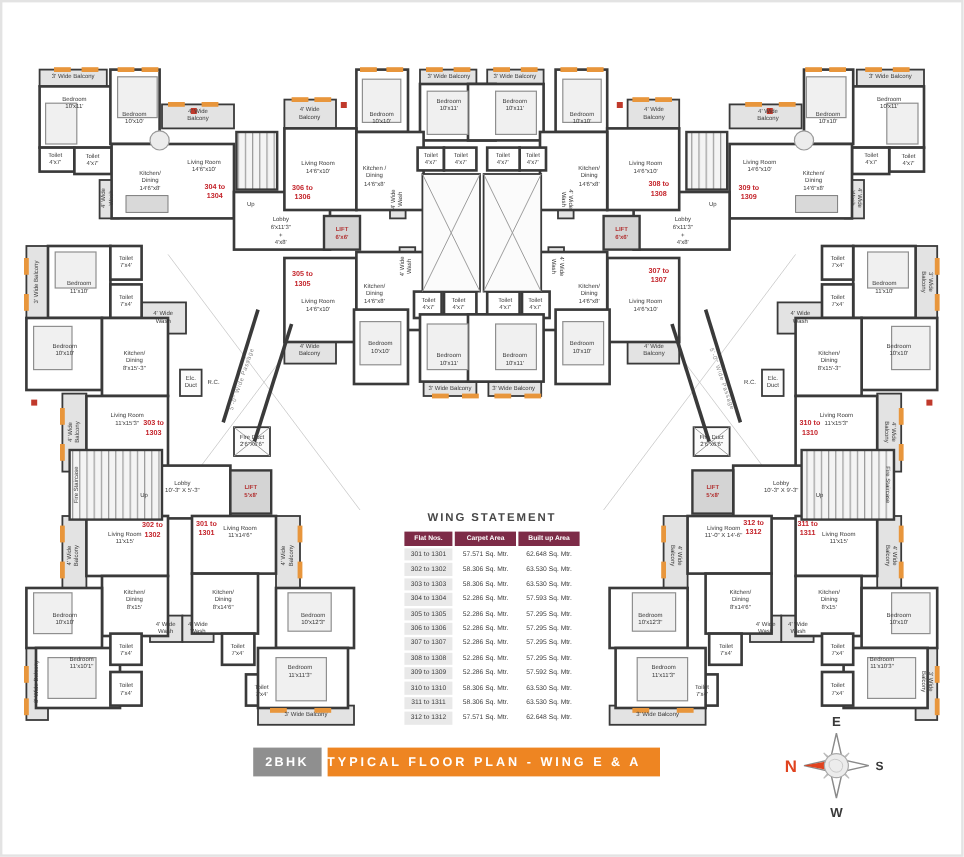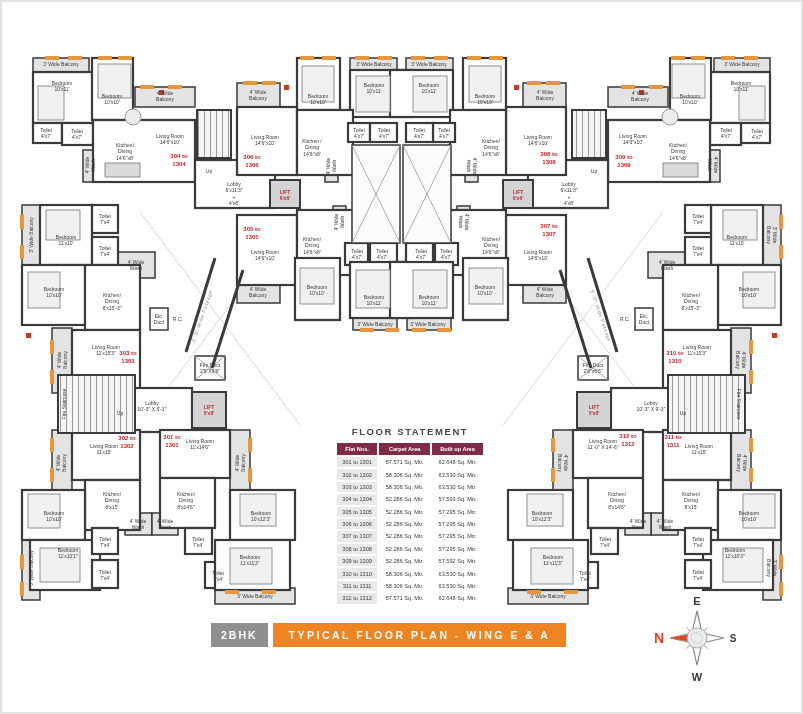--- a/index.html
+++ b/index.html
@@ -20,21 +20,21 @@
         text-align:center;margin-bottom:4px;}
   #area table{border-collapse:separate;border-spacing:2px;width:100%;}
   #area th{background:#7d2b47;color:#fff;font-size:5.6px;font-weight:bold;padding:3px 1px;}
   #area td{font-size:5.6px;color:#3b3b3b;padding:2.2px 1px;text-align:center;}
   #area td.flat{background:#e9e9e9;}
   
   #bar{position:absolute;left:211px;top:623px;height:24px;display:flex;gap:5px;z-index:3;}
   #bar .badge{background:#8f8f8f;color:#fff;font-weight:bold;font-size:10.5px;
         letter-spacing:2px;padding:6px 10px 0 10px;}
   #bar .tb{background:#ee8522;color:#fff;font-weight:bold;font-size:10.5px;
-        letter-spacing:2.5px;padding:6px 16px 0 16px;}
+        letter-spacing:2.5px;padding:6px 16px 0 0;}
   #compass{position:absolute;left:642px;top:590px;z-index:3;}
 </style>
 </head>
 <body>
 
 <div class="frame"></div>
 
 <svg id="plan" width="803" height="714" viewBox="0 0 803 714">
   <defs>
     <pattern id="tr" width="6" height="8" patternUnits="userSpaceOnUse">
@@ -580,21 +580,21 @@
 1301</div>
     <div class="unit" style="left: 675px; top: 358px; transform: translate(-50%, -50%);">310 to
 1310</div>
     <div class="unit" style="left: 628px; top: 441px; transform: translate(-50%, -50%);">312 to
 1312</div>
     <div class="unit" style="left: 673px; top: 442px; transform: translate(-50%, -50%);">311 to
 1311</div>
   </div>
 
 <div id="area">
-  <div class="atitle">FLOOR STATEMENT</div>
+  <div class="atitle">WING STATEMENT</div>
   <table>
     <thead>
       <tr>
         <th>Flat Nos.</th>
         <th>Carpet Area</th>
         <th>Built up Area</th>
       </tr>
     </thead>
     <tbody>
         <tr>

